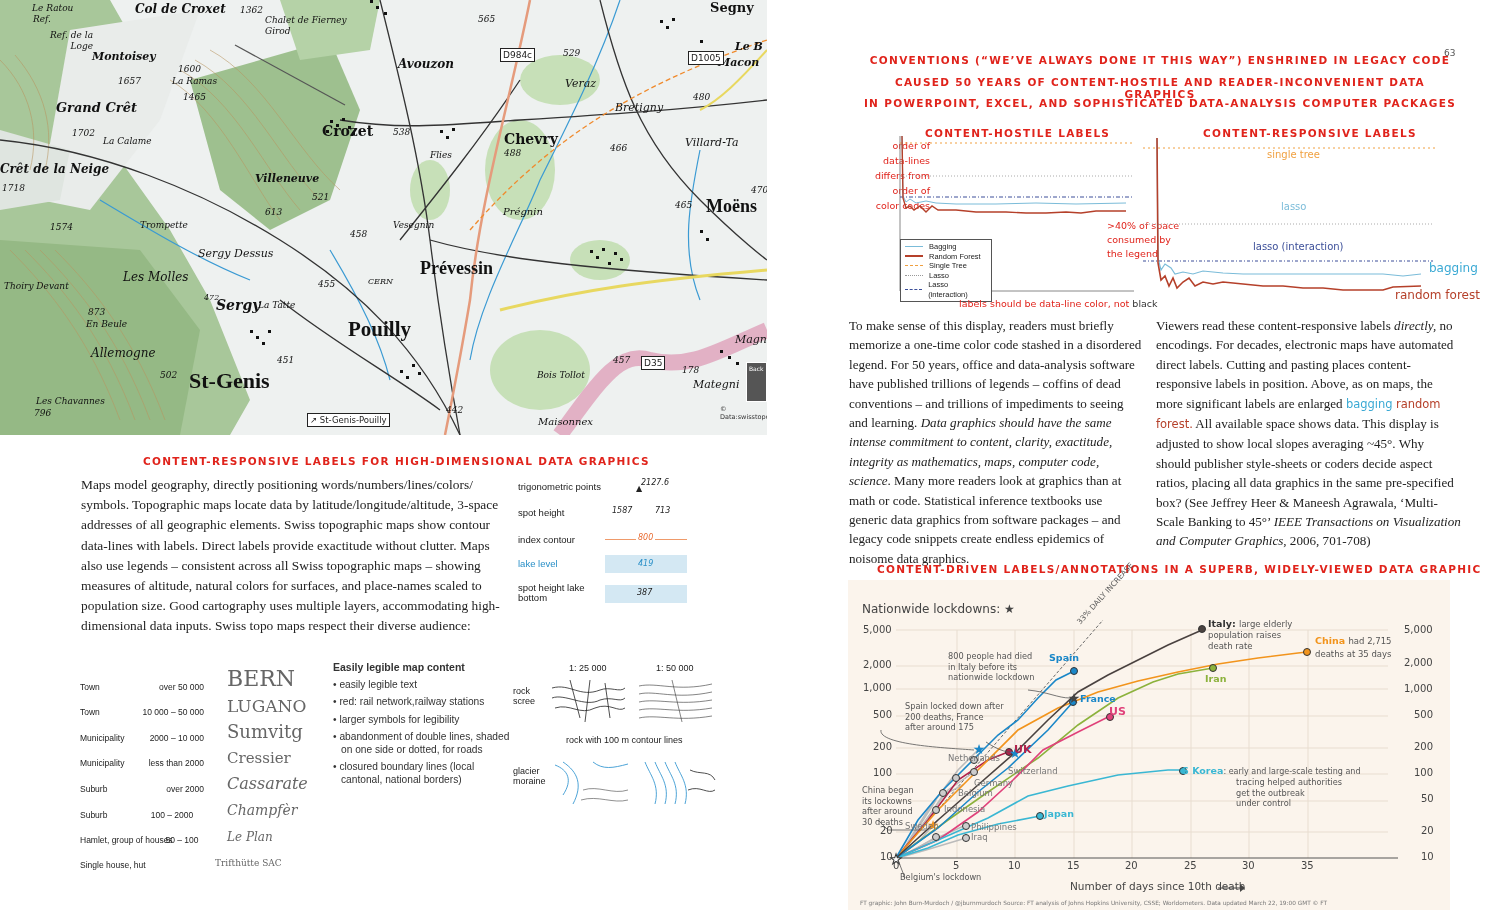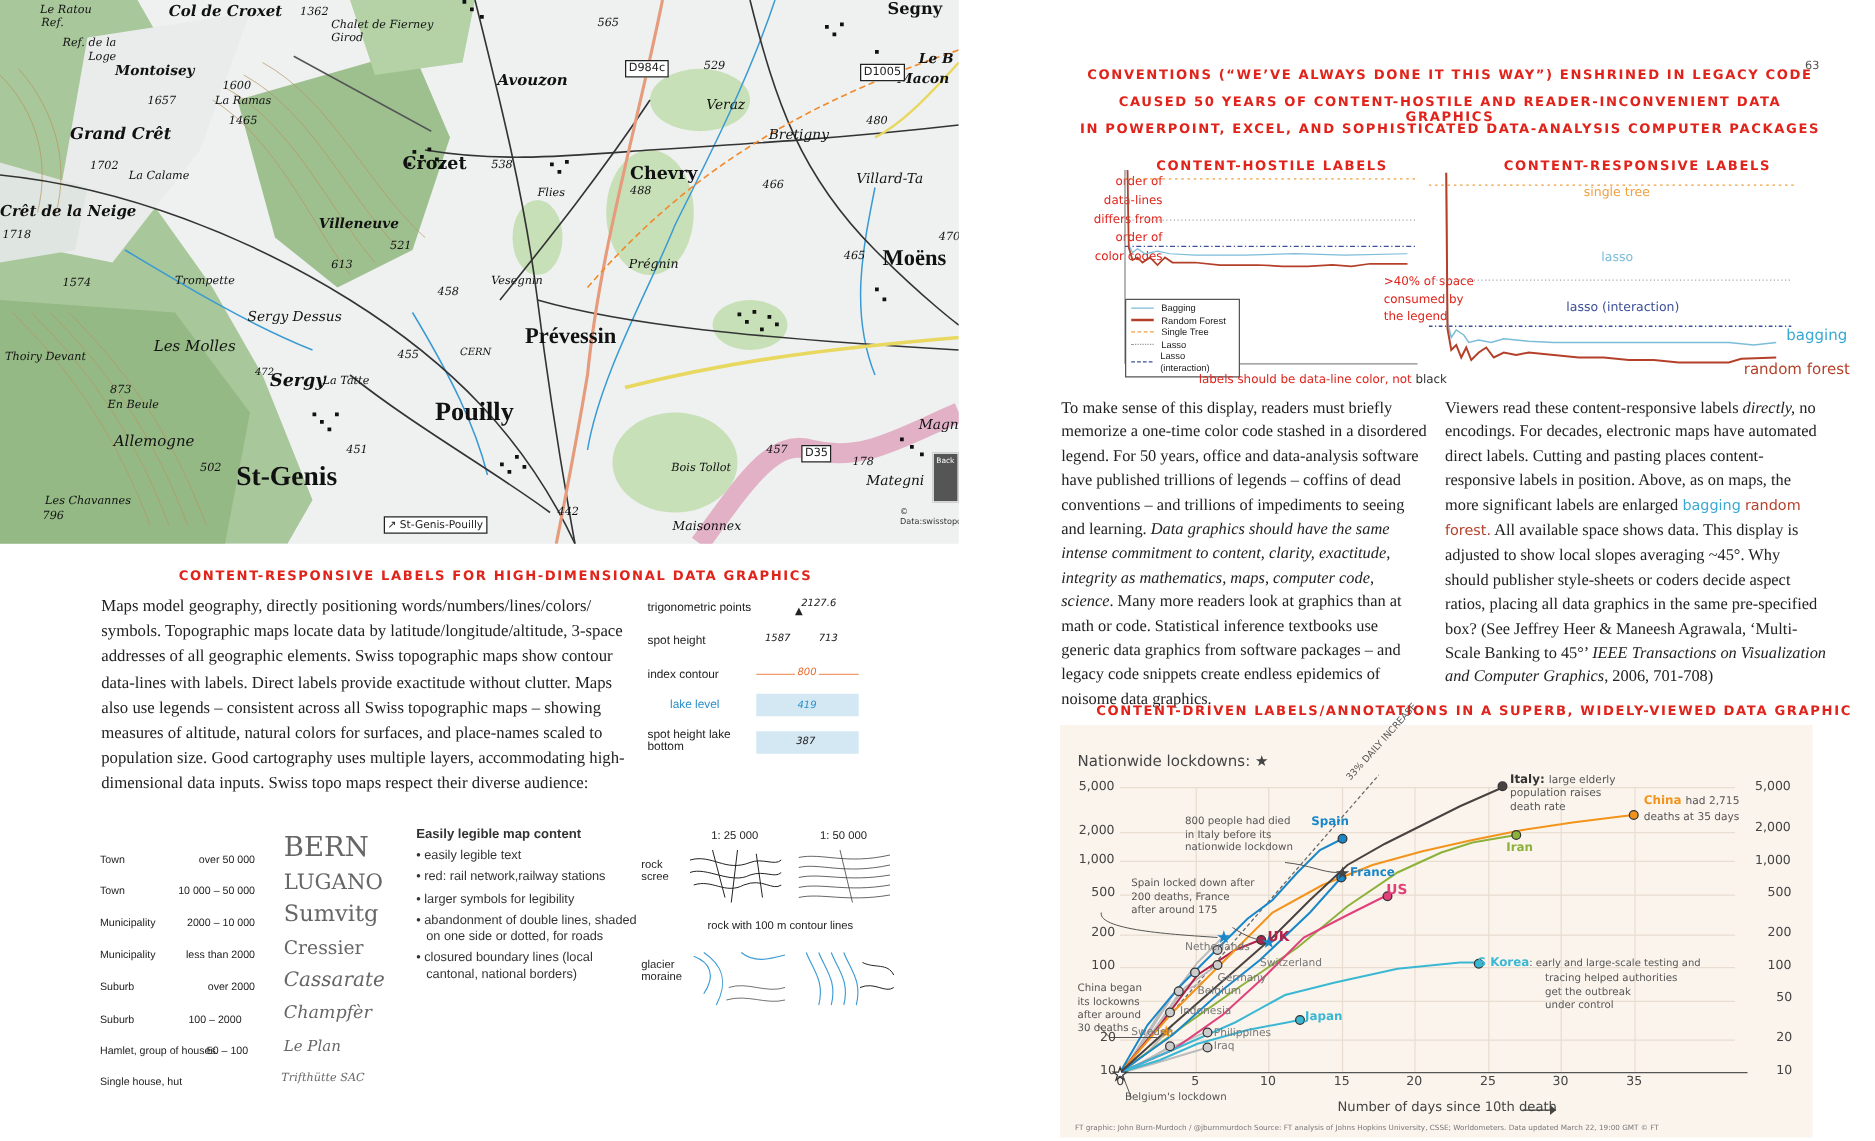--- a/index.html
+++ b/index.html
@@ -240,21 +240,21 @@
   <span class="topo-sym" style="left:641px;top:478px">2127.6</span>
 
   <span class="topo-key" style="left:518px;top:507px">spot height</span>
   <span class="topo-sym" style="left:612px;top:506px">1587</span>
   <span class="topo-sym" style="left:655px;top:506px">713</span>
 
   <span class="topo-key" style="left:518px;top:534px">index contour</span>
   <div class="abs" style="left:605px;top:539px;width:82px;border-top:1.5px solid #ef9a6a"></div>
   <span class="topo-sym" style="left:636px;top:533px;color:#e86a30;background:#fff;padding:0 2px">800</span>
 
-  <span class="topo-key" style="left:536px;top:558px;color:#2a90c8">lake level</span>
+  <span class="topo-key" style="left:518px;top:558px;color:#2a90c8">lake level</span>
   <div class="blue-box" style="left:605px;top:555px"></div>
   <span class="topo-sym" style="left:638px;top:559px;color:#2a90c8">419</span>
 
   <span class="topo-key" style="left:518px;top:583px;width:70px;line-height:10px">spot height lake bottom</span>
   <div class="blue-box" style="left:605px;top:585px"></div>
   <span class="topo-sym" style="left:637px;top:588px">387</span>
 </div>
 
 <div>
   <span class="leg-row" style="left:80px;top:682px">Town</span>
@@ -279,21 +279,21 @@
 
   <span class="leg-row" style="left:80px;top:810px">Suburb</span>
   <span class="leg-row" style="left:140px;top:810px;width:64px;text-align:center">100 – 2000</span>
   <span class="name-sample" style="left:227px;top:802px;font-size:14px;font-style:italic">Champfèr</span>
 
   <span class="leg-row" style="left:80px;top:835px">Hamlet, group of houses</span>
   <span class="leg-row" style="left:160px;top:835px;width:44px;text-align:center">50 – 100</span>
   <span class="name-sample" style="left:227px;top:830px;font-size:12px;font-style:italic">Le Plan</span>
 
   <span class="leg-row" style="left:80px;top:860px">Single house, hut</span>
-  <span class="name-sample" style="left:225px;top:858px;font-size:9px;font-style:italic">Trifthütte SAC</span>
+  <span class="name-sample" style="left:215px;top:858px;font-size:9px;">Trifthütte SAC</span>
 </div>
 
 <div class="legible">
   <div class="ttl">Easily legible map content</div>
   <div class="bul">• easily legible text</div>
   <div class="bul">• red: rail network,railway stations</div>
   <div class="bul">• larger symbols for  legibility</div>
   <div class="bul">• abandonment of double lines, shaded on one side or dotted, for roads</div>
   <div class="bul">• closured boundary lines (local cantonal, national borders)</div>
 </div>

